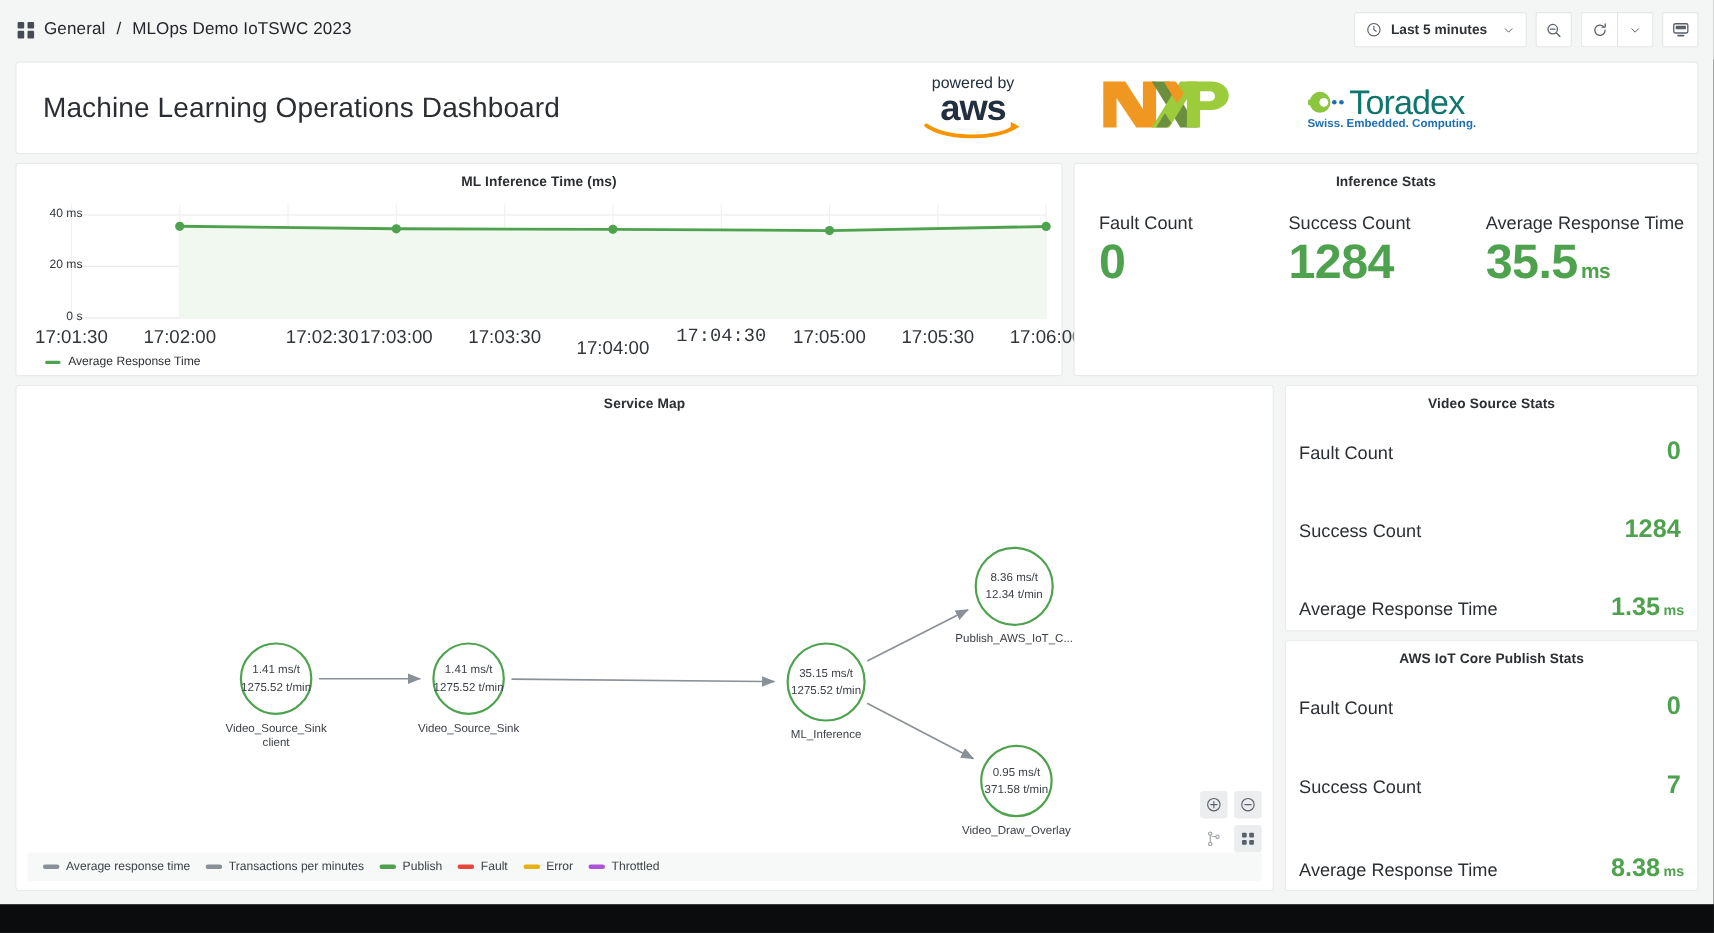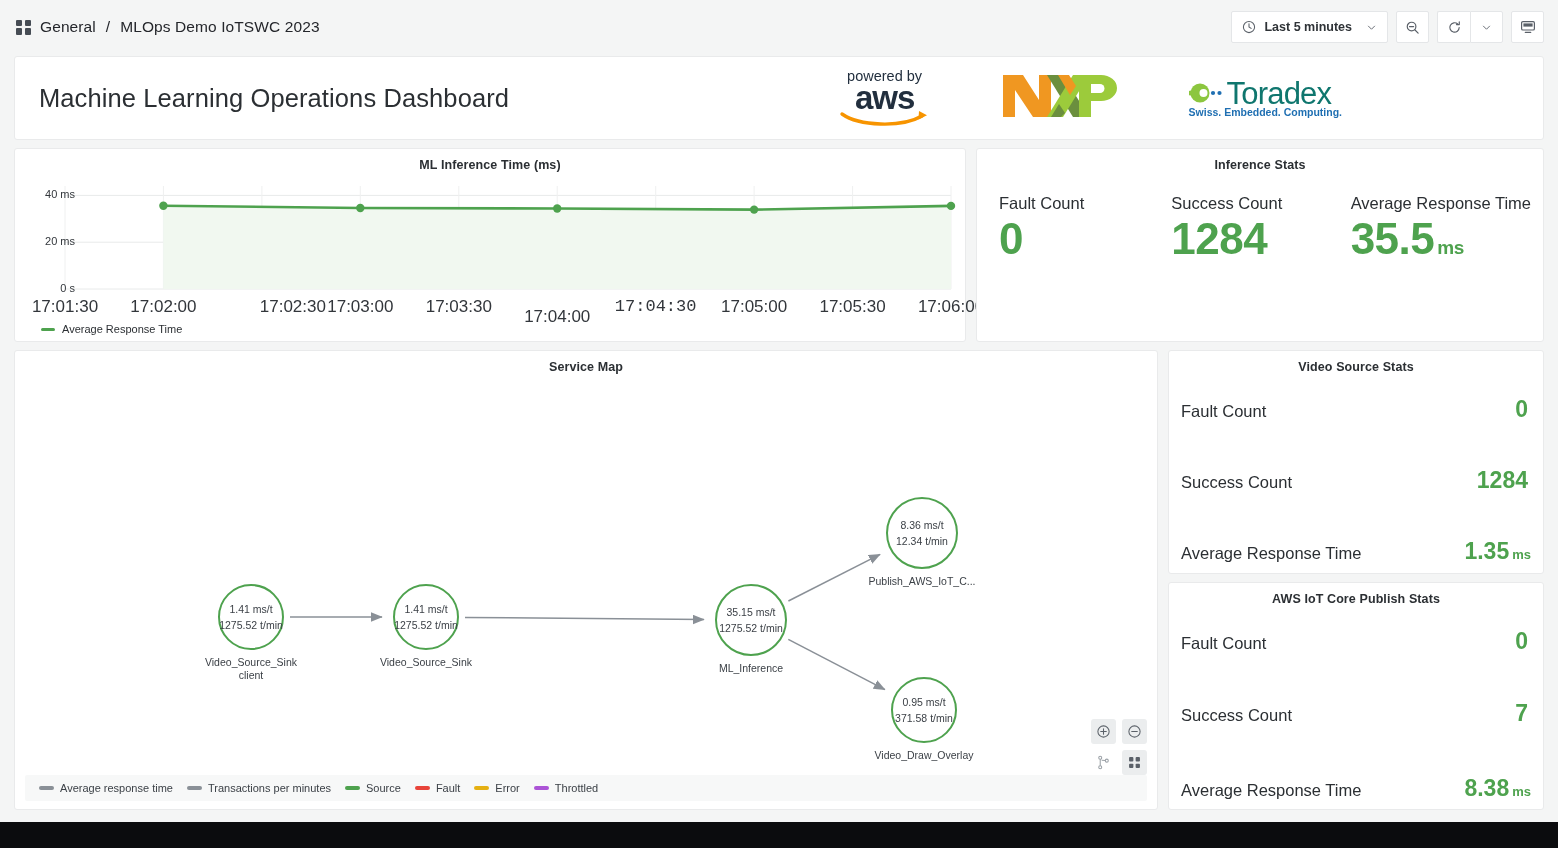--- a/index.html
+++ b/index.html
@@ -433,21 +433,21 @@
         <div class="ml-item">
           <span class="ml-dash" style="background: rgb(138, 144, 151);"></span>
           <span class="ml-txt">Average response time</span>
         </div>
         <div class="ml-item">
           <span class="ml-dash" style="background: rgb(138, 144, 151);"></span>
           <span class="ml-txt">Transactions per minutes</span>
         </div>
         <div class="ml-item">
           <span class="ml-dash" style="background: rgb(78, 162, 78);"></span>
-          <span class="ml-txt">Source</span>
+          <span class="ml-txt">Publish</span>
         </div>
         <div class="ml-item">
           <span class="ml-dash" style="background: rgb(232, 68, 58);"></span>
           <span class="ml-txt">Fault</span>
         </div>
         <div class="ml-item">
           <span class="ml-dash" style="background: rgb(229, 176, 18);"></span>
           <span class="ml-txt">Error</span>
         </div>
         <div class="ml-item">

